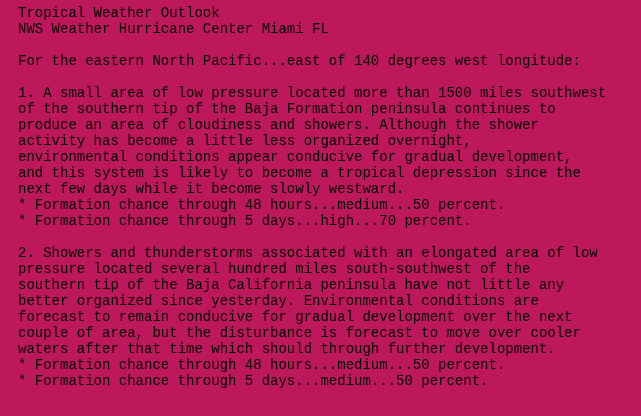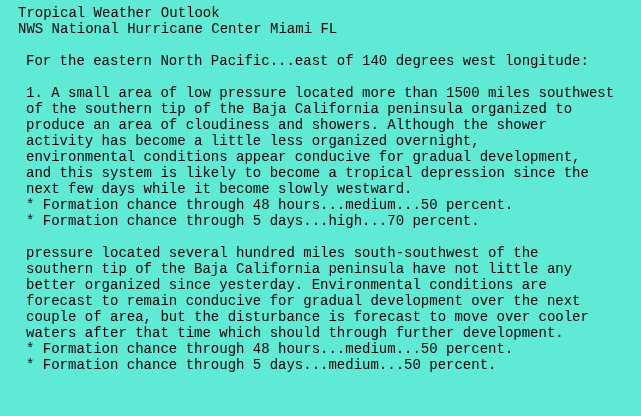--- a/index.html
+++ b/index.html
@@ -4,66 +4,66 @@
 <style>
   html, body {
     margin: 0;
     padding: 0;
     background: #ffffff;
   }
   .page {
     position: relative;
     width: 641px;
     height: 416px;
-    background: #5eead4;
+    background: #be185d;
     box-sizing: border-box;
     padding: 5px 0 0 18px;
     overflow: hidden;
     font-family: "Liberation Mono", "DejaVu Sans Mono", monospace;
     font-size: 14px;
     line-height: 16px;
     color: #000000;
     letter-spacing: 0;
   }
   .line {
     height: 16px;
     white-space: pre;
   }
   .block {
     margin-top: 16px; 
-    margin-left: 8px;
   }
 </style>
 </head>
 <body>
 
 <div class="page">
 
   <div>
     <div class="line">Tropical Weather Outlook</div>
-    <div class="line">NWS National Hurricane Center Miami FL</div>
+    <div class="line">NWS Weather Hurricane Center Miami FL</div>
   </div>
 
   <div class="block">
     <div class="line">For the eastern North Pacific...east of 140 degrees west longitude:</div>
   </div>
 
   <div class="block">
     <div class="line">1. A small area of low pressure located more than 1500 miles southwest</div>
-    <div class="line">of the southern tip of the Baja California peninsula organized to</div>
+    <div class="line">of the southern tip of the Baja Formation peninsula continues to</div>
     <div class="line">produce an area of cloudiness and showers. Although the shower</div>
     <div class="line">activity has become a little less organized overnight,</div>
     <div class="line">environmental conditions appear conducive for gradual development,</div>
     <div class="line">and this system is likely to become a tropical depression since the</div>
     <div class="line">next few days while it become slowly westward.</div>
     <div class="line">* Formation chance through 48 hours...medium...50 percent.</div>
     <div class="line">* Formation chance through 5 days...high...70 percent.</div>
   </div>
 
   <div class="block">
+    <div class="line">2. Showers and thunderstorms associated with an elongated area of low</div>
     <div class="line">pressure located several hundred miles south-southwest of the</div>
     <div class="line">southern tip of the Baja California peninsula have not little any</div>
     <div class="line">better organized since yesterday. Environmental conditions are</div>
     <div class="line">forecast to remain conducive for gradual development over the next</div>
     <div class="line">couple of area, but the disturbance is forecast to move over cooler</div>
     <div class="line">waters after that time which should through further development.</div>
     <div class="line">* Formation chance through 48 hours...medium...50 percent.</div>
     <div class="line">* Formation chance through 5 days...medium...50 percent.</div>
   </div>
 

